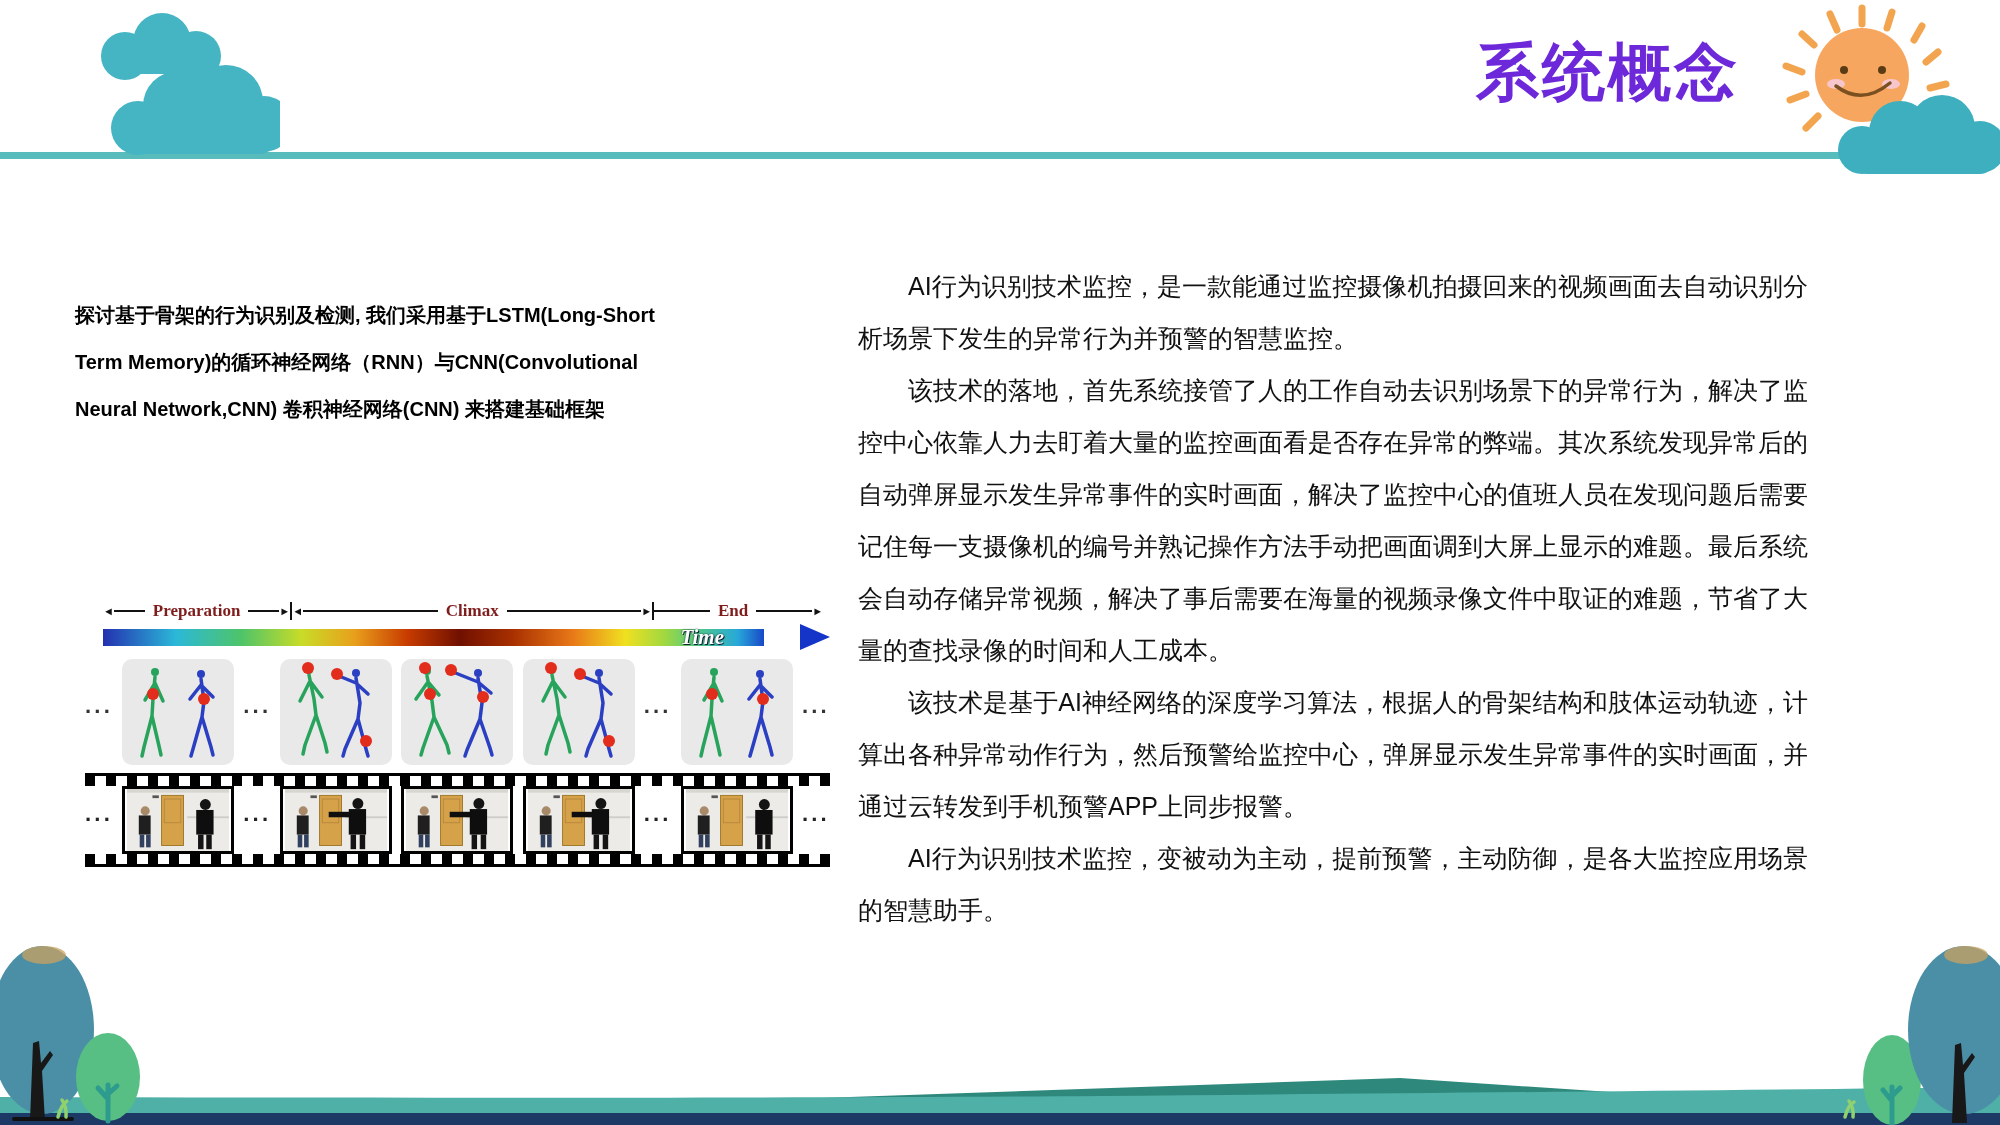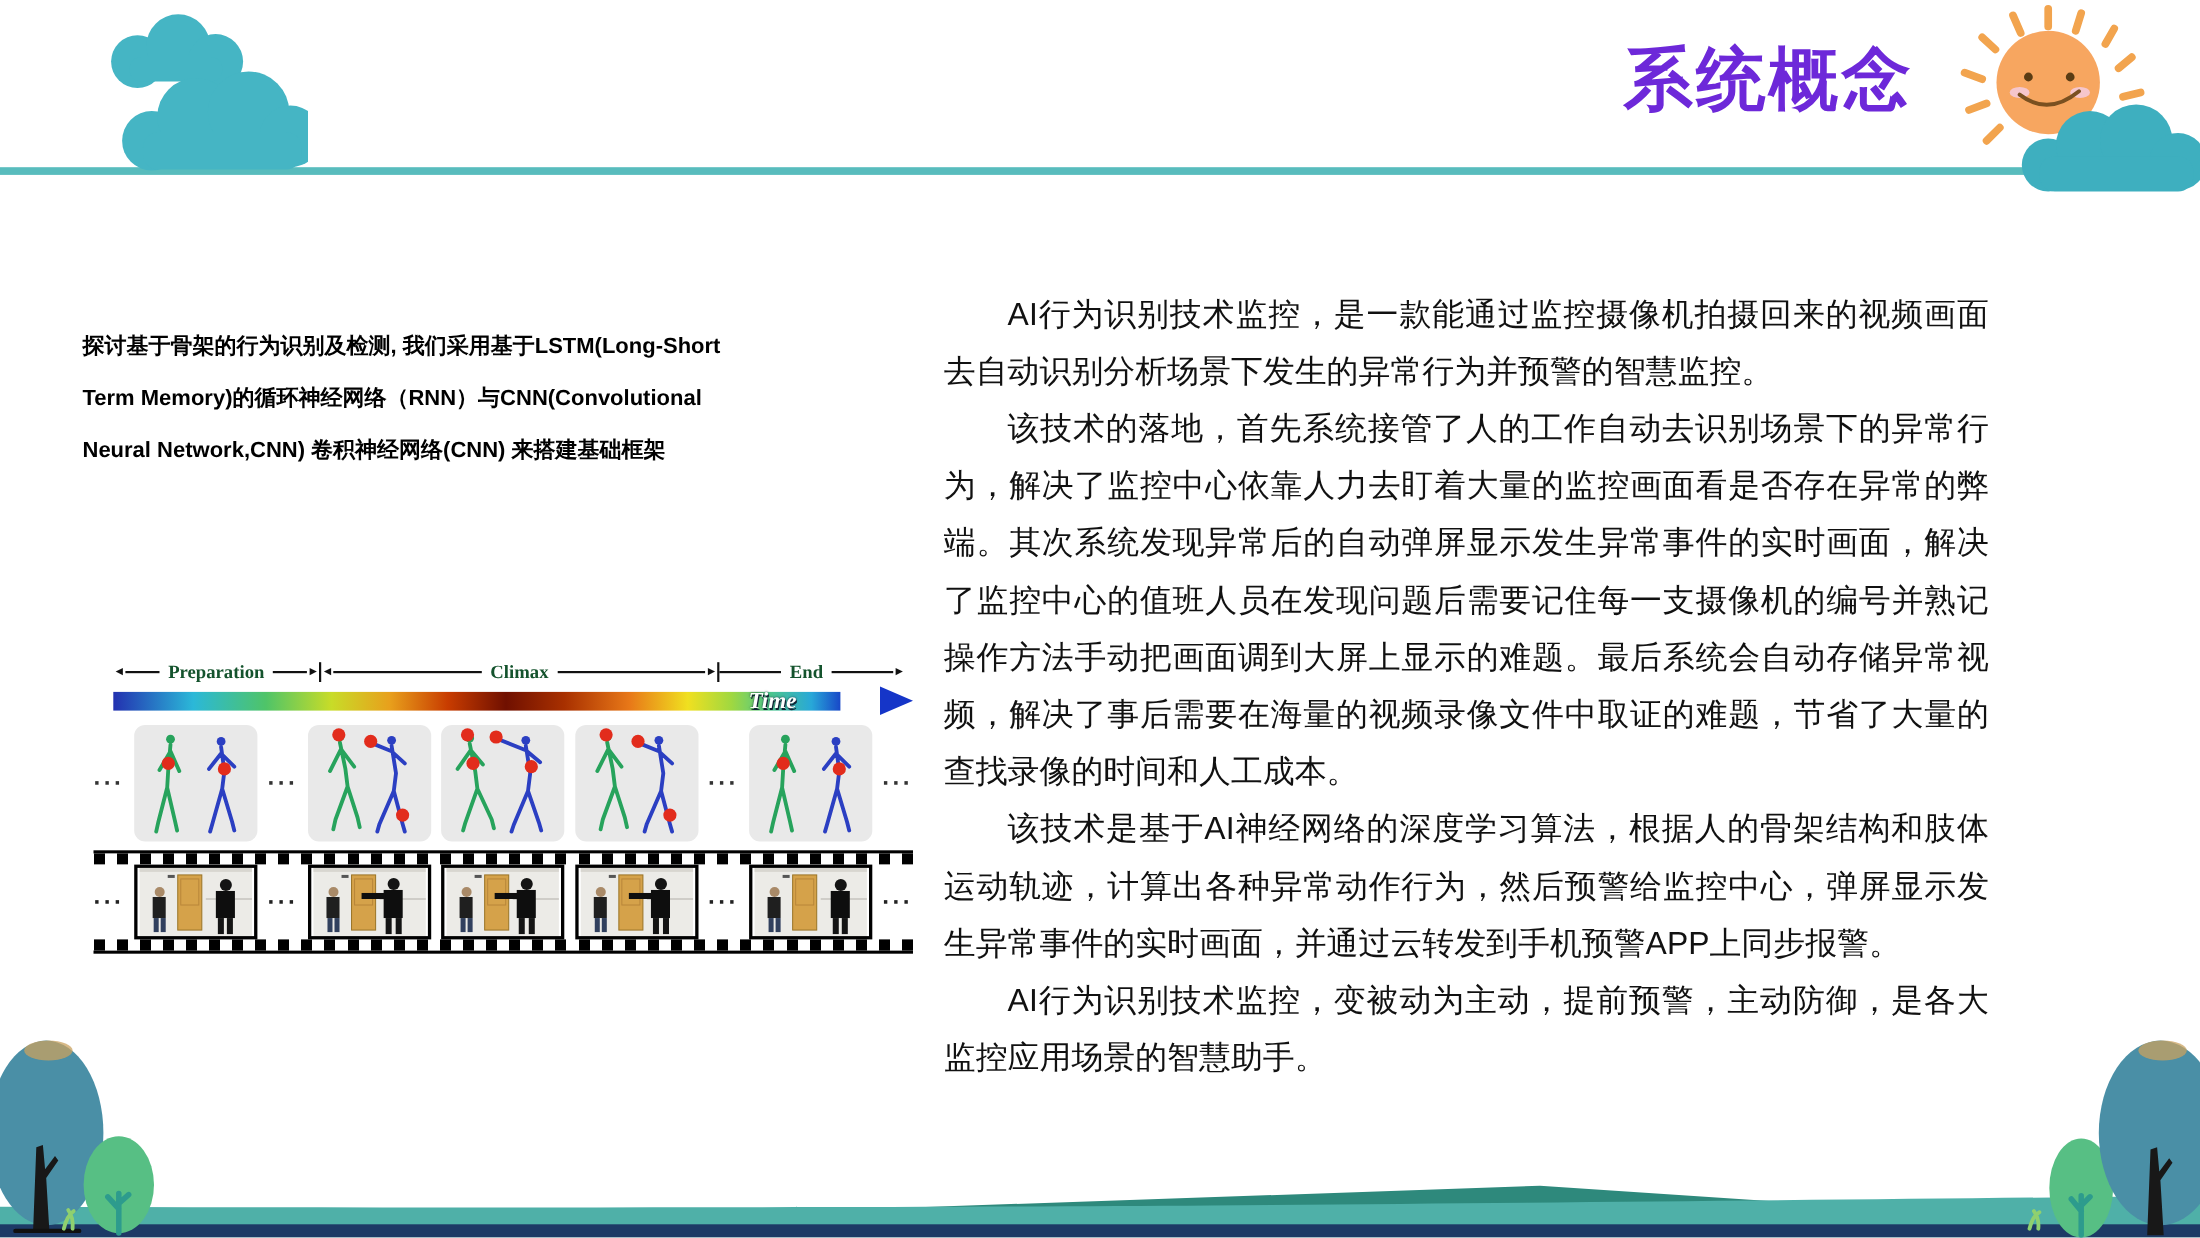--- a/index.html
+++ b/index.html
@@ -17,21 +17,21 @@
   
   .left-text{
     position:absolute;left:75px;top:292px;width:600px;
     font-size:20px;line-height:47px;font-weight:bold;color:#000;
   }
   
   .figure{position:absolute;left:85px;top:600px;width:745px;}
   .tl{margin-left:18px;width:720px;display:flex;align-items:center;height:22px;}
   .tl-seg{display:flex;align-items:center;height:22px;}
   .tl-seg .ln{flex:1;height:0;border-top:2px solid #111;}
-  .tl-seg .lbl{font-family:"Liberation Serif",serif;font-weight:bold;font-size:17px;color:#14532d;padding:0 8px;white-space:nowrap;}
+  .tl-seg .lbl{font-family:"Liberation Serif",serif;font-weight:bold;font-size:17px;color:#7f1d1d;padding:0 8px;white-space:nowrap;}
   .tl-seg .arr{font-size:11px;color:#111;line-height:1;}
   .tick{width:2px;height:18px;background:#111;}
   .seg-prep{flex:0 0 26%;}.seg-climax{flex:0 0 50%;}.seg-end{flex:1;}
   .grad-row{margin-left:18px;margin-top:3px;display:flex;align-items:center;height:24px;position:relative;gap:36px;}
   .grad-bar{
     width:688px;height:17px;position:relative;
     background:linear-gradient(90deg,#2331b0 0%,#2bb8d8 11%,#4fc468 21%,#c8dc28 30%,#e8a01c 38%,#c83c00 46%,#701000 54%,#a83000 62%,#e87818 71%,#f0e020 79%,#a0d840 85%,#50c888 90%,#28a8d8 96%,#1848c8 100%);
   }
   .grad-arrow{width:0;height:0;border-left:30px solid #1535c8;border-top:13px solid transparent;border-bottom:13px solid transparent;}
   .time-label{
@@ -45,21 +45,21 @@
   .dots{font-size:22px;font-weight:bold;color:#333;letter-spacing:2px;text-align:center;flex:0 0 auto;}
   .film{margin-top:8px;border-top:3px solid #000;border-bottom:3px solid #000;background:#fff;}
   .sprockets{height:10px;background:repeating-linear-gradient(90deg,#000 0 10px,#fff 10px 21px);}
   .film-frames{height:68px;display:flex;justify-content:space-between;align-items:stretch;background:#fff;}
   .frame{width:112px;box-sizing:border-box;border:3px solid #000;flex:0 0 auto;}
   .frame svg{display:block;width:106px;height:62px;}
   .film-frames .dots{align-self:center;color:#222;}
   
   .right-text{
     position:absolute;left:858px;top:260px;width:950px;
-    font-size:29px;line-height:52px;color:#111;text-align:justify;
+    font-size:25px;line-height:52px;color:#111;text-align:justify;
   }
   .right-text p{margin:0;text-indent:2em;}
   
   .sky-left{top:8px;left:20px;}
   .sun-right{top:0;left:1740px;}
   .ground{position:absolute;left:0;top:925px;z-index:4;}
 </style>
 </head>
 <body>
 

